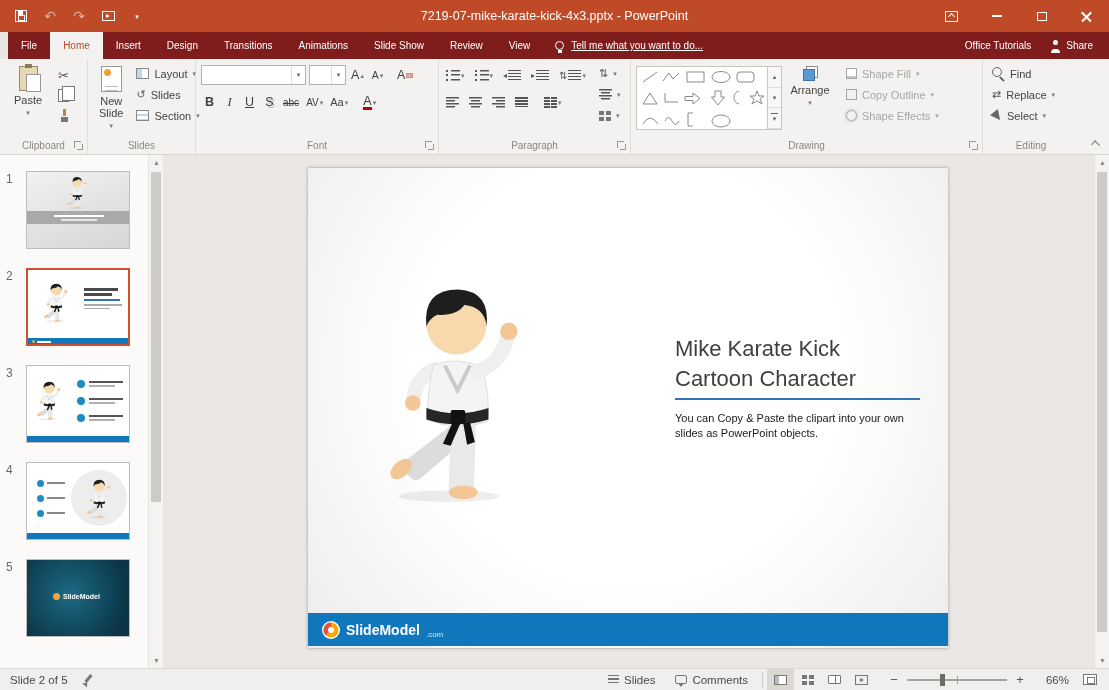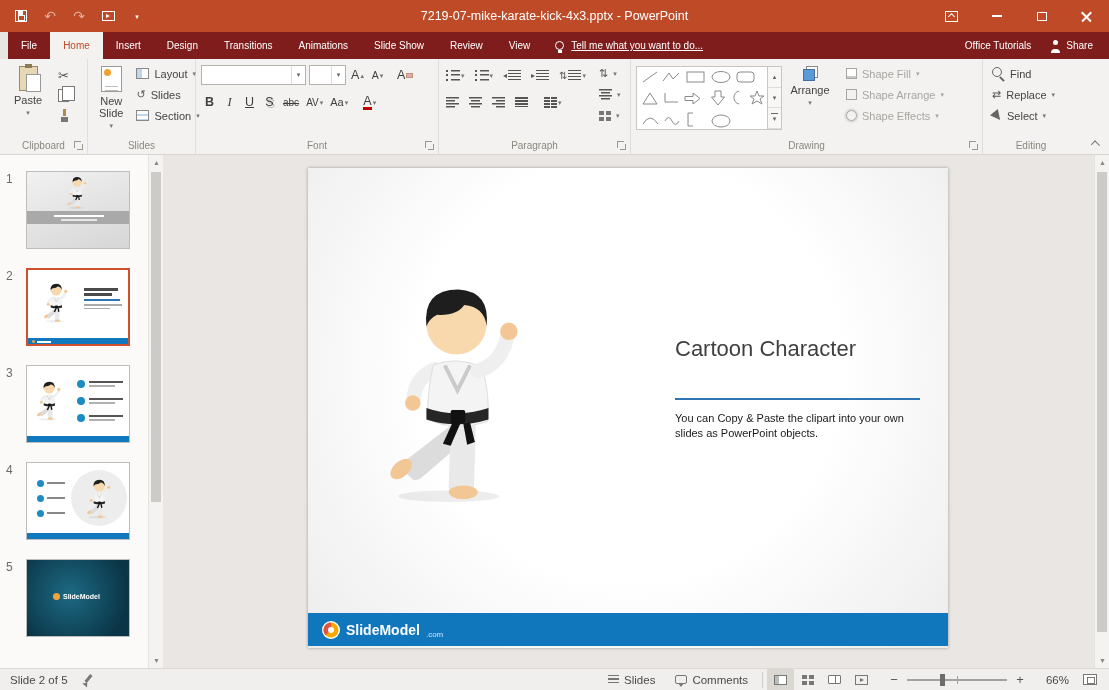--- a/index.html
+++ b/index.html
@@ -471,21 +471,21 @@
         <span class="caret">▾</span>
       </button>
       <div class="stack" style="margin-left:4px">
         <button class="rbtn-small gray">
             <span class="ic-fillswatch"></span>
             <span class="gray">Shape Fill</span>
             <span class="caret gray">▾</span>
           </button>
         <button class="rbtn-small gray">
             <span class="ic-ring"></span>
-            <span class="gray">Shape Arrange</span>
+            <span class="gray">Copy Outline</span>
             <span class="caret gray">▾</span>
           </button>
         <button class="rbtn-small gray">
             <span class="ic-fx"></span>
             <span class="gray">Shape Effects</span>
             <span class="caret gray">▾</span>
           </button>
       </div>
       <span class="glabel">Drawing</span>
       <button class="launcher"></button>
@@ -600,20 +600,21 @@
       <div class="sthumb" style="top:17px;height:330px"></div>
       <button class="sarrow" style="bottom:0">▼</button>
     </div>
 
     <div class="canvas">
       <div class="slide">
         <svg class="char-main" viewBox="0 0 170 235">
             <use href="#karate"></use>
           </svg>
         <div class="slide-title">
+          <div>Mike Karate Kick</div>
           <div>Cartoon Character</div>
         </div>
         <div class="title-rule"></div>
         <div class="slide-body">You can Copy &amp; Paste the clipart into your own slides as PowerPoint objects.</div>
         <div class="slide-bluebar">
           <svg width="18" height="18">
             <circle cx="9" cy="9" r="9" fill="#FFFFFF"></circle>
             <circle cx="9" cy="9" r="7.5" fill="#F7A800"></circle>
             <path d="M9 1.5 A7.5 7.5 0 0 0 3.6 14.2 L9 9 Z" fill="#E25243"></path>
             <circle cx="9" cy="9" r="3" fill="#FFFFFF"></circle>

